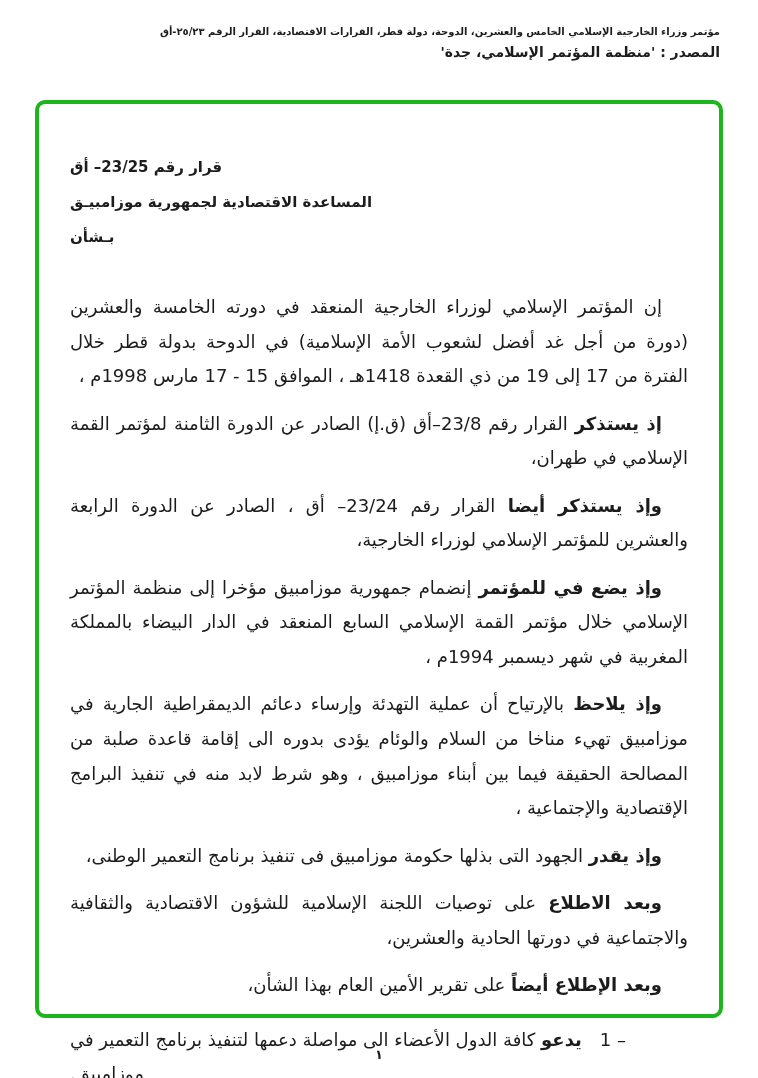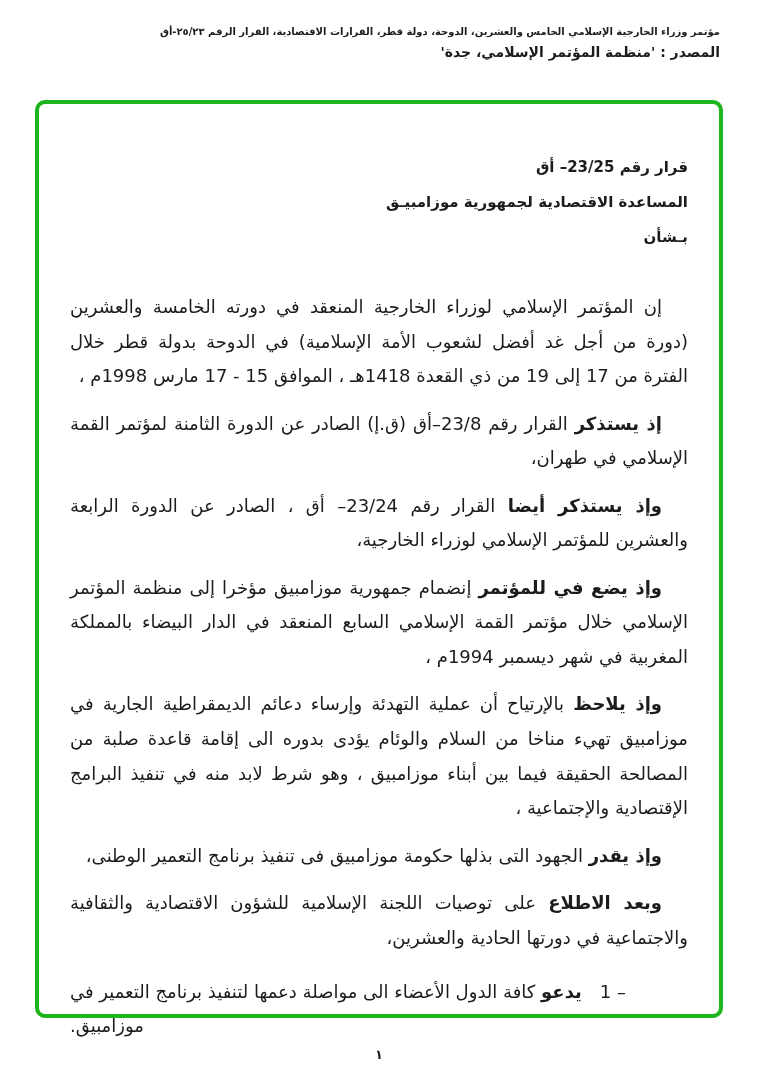--- a/index.html
+++ b/index.html
@@ -48,21 +48,21 @@
   
   .doc-content {
     position: absolute;
     top: 158px;
     left: 70px;
     width: 618px;
     direction: rtl;
   }
 
   .doc-title {
-    text-align: right;
+    text-align: left;
     font-weight: bold;
     font-size: 15px;
     margin-bottom: 44px;
   }
   .doc-title .t-line { margin-bottom: 17px; }
   .doc-title .t-line:last-child { margin-bottom: 0; }
 
   .para {
     font-size: 18px;
     line-height: 1.92;
@@ -136,20 +136,23 @@
   </p>
 
   <p class="para mt-lg">
     <span class="lead">وإذ يقدر</span><span> الجهود التى بذلها حكومة موزامبيق فى تنفيذ برنامج التعمير الوطنى،</span>
   </p>
 
   <p class="para">
     <span class="lead">وبعد الاطلاع</span><span> على توصيات اللجنة الإسلامية للشؤون الاقتصادية والثقافية والاجتماعية في دورتها الحادية والعشرين،</span>
   </p>
 
+  <p class="para">
+    <span class="lead">وبعد الإطلاع أيضاً</span><span> على تقرير الأمين العام بهذا الشأن،</span>
+  </p>
 
   <p class="item">
     <span class="item-num">1 –</span><span class="lead">يدعو</span><span> كافة الدول الأعضاء الى مواصلة دعمها لتنفيذ برنامج التعمير في موزامبيق.</span>
   </p>
 
 </div>
 
 <div class="page-number">١</div>
 
 </body></html>

